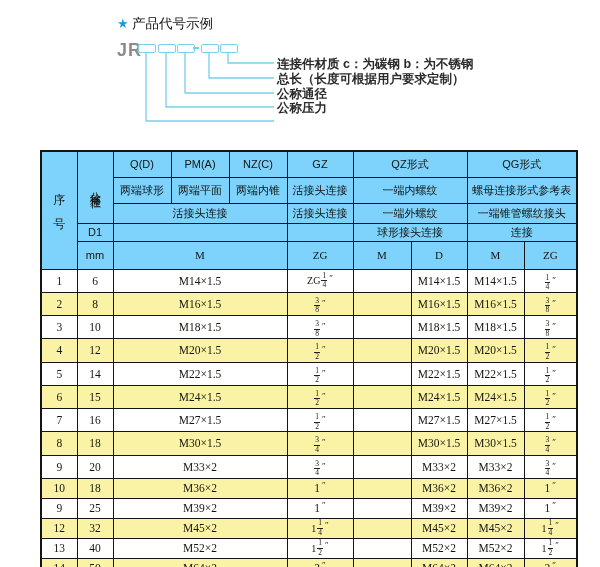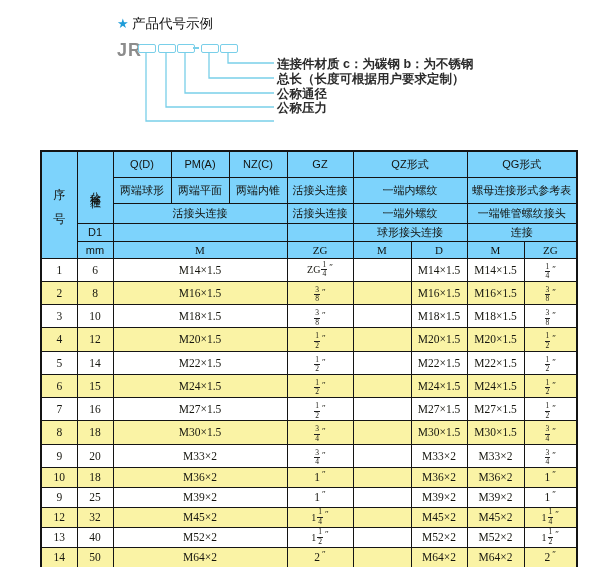--- a/index.html
+++ b/index.html
@@ -106,21 +106,21 @@
         <th colspan="2">一端外螺纹</th>
         <th colspan="2">一端锥管螺纹接头</th>
       </tr>
       <tr style="height:18px">
         <th>D1</th>
         <th colspan="3"></th>
         <th></th>
         <th colspan="2">球形接头连接</th>
         <th colspan="2">连接</th>
       </tr>
-      <tr style="height:17px">
+      <tr style="height:28px">
         <th>mm</th>
         <th colspan="3" class="unit">M</th>
         <th class="unit">ZG</th>
         <th class="unit">M</th>
         <th class="unit">D</th>
         <th class="unit">M</th>
         <th class="unit">ZG</th>
       </tr>
     </thead>
     <tbody>

